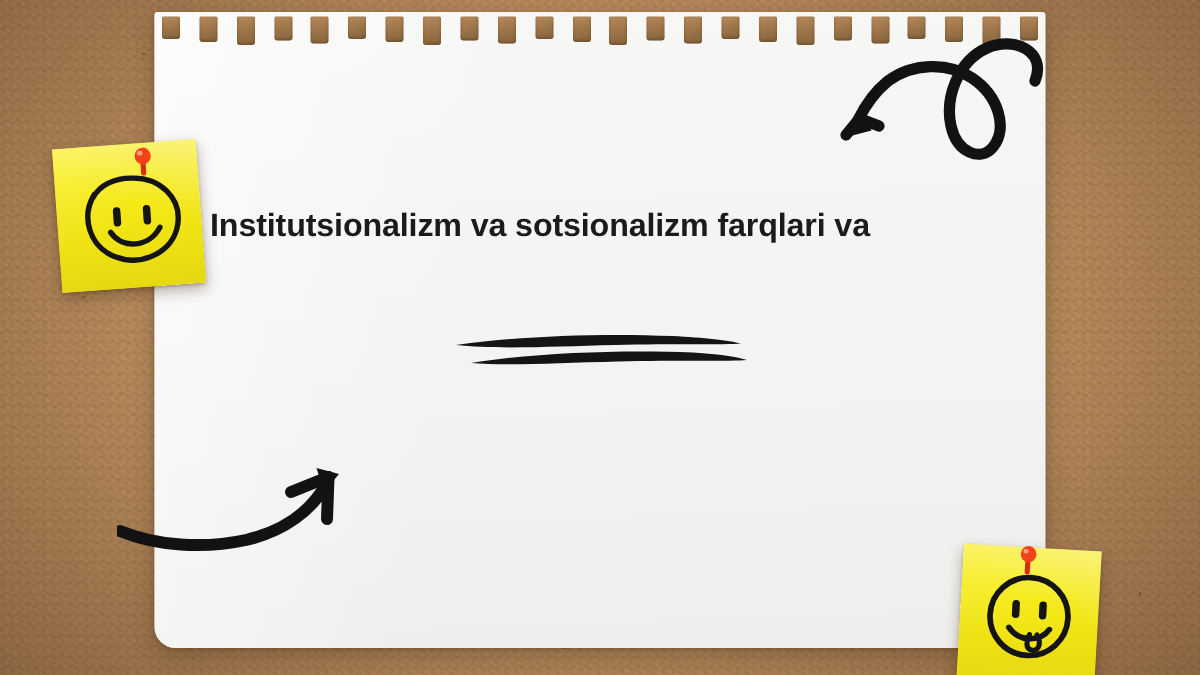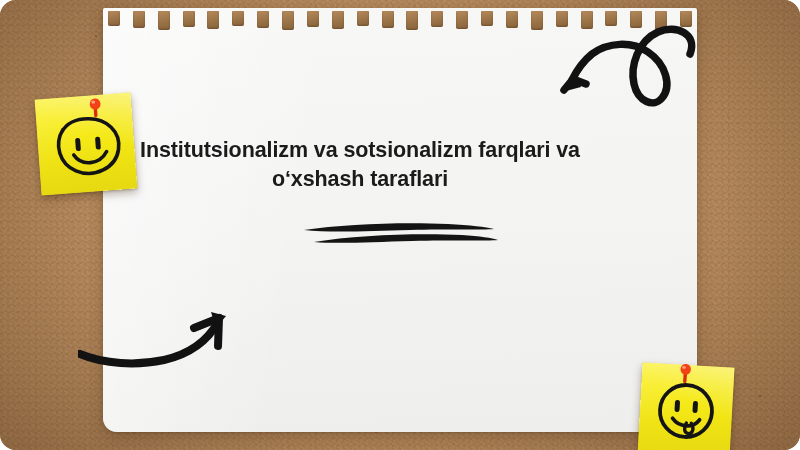--- a/index.html
+++ b/index.html
@@ -6,21 +6,20 @@
     margin: 0;
     padding: 0;
     background: #ffffff;
   }
   #stage {
     position: relative;
     width: 800px;
     height: 450px;
     overflow: hidden;
     font-family: "Liberation Sans", sans-serif;
-    border-radius: 16px;
   }
 
   
   .corkboard {
     position: absolute;
     inset: 0;
     background-color: #c49a6c;
     background-image:
       radial-gradient(ellipse 2px 1px at 12% 8%,  rgba(120,78,44,.55) 0 60%, transparent 61%),
       radial-gradient(ellipse 2px 1px at 28% 22%, rgba(145,96,55,.50) 0 60%, transparent 61%),
@@ -191,21 +190,20 @@
         <div class="perf-tab" style="left: 477.522px; height: 18px;"></div>
         <div class="perf-tab" style="left: 502.391px; height: 15px;"></div>
         <div class="perf-tab" style="left: 527.261px; height: 17px;"></div>
         <div class="perf-tab" style="left: 552.13px; height: 19px;"></div>
         <div class="perf-tab" style="left: 577px; height: 16px;"></div>
       </div>
   </div>
 
   <div class="title">
     <div>Institutsionalizm va sotsionalizm farqlari va</div>
-    <div>o‘xshash taraflari</div>
   </div>
 
   <svg class="doodle" id="underline-strokes" width="210" height="36" viewBox="0 0 210 36">
     <path d="M6 16 C 46 10, 104 8, 150 10 C 172 11, 188 13, 196 15 C 186 16, 150 15, 112 16 C 72 17, 32 19, 6 16 Z" fill="#141414"></path>
     <path d="M16 28 C 58 21, 118 19, 164 21 C 182 22, 194 24, 200 26 C 190 27, 152 26, 114 27 C 74 28, 40 30, 16 28 Z" fill="#141414"></path>
   </svg>
 
   <svg class="doodle" id="arrow-top-right" width="162" height="102" viewBox="0 0 162 102">
     <g fill="none" stroke="#121212" stroke-width="7.5" stroke-linecap="round" stroke-linejoin="round">
       <path d="M142 36 C 150 16, 128 6, 110 14 C 90 23, 82 48, 86 66 C 90 84, 106 90, 114 80 C 124 68, 118 46, 100 34 C 84 23, 60 24, 44 36 C 34 44, 28 54, 24 62"></path>

